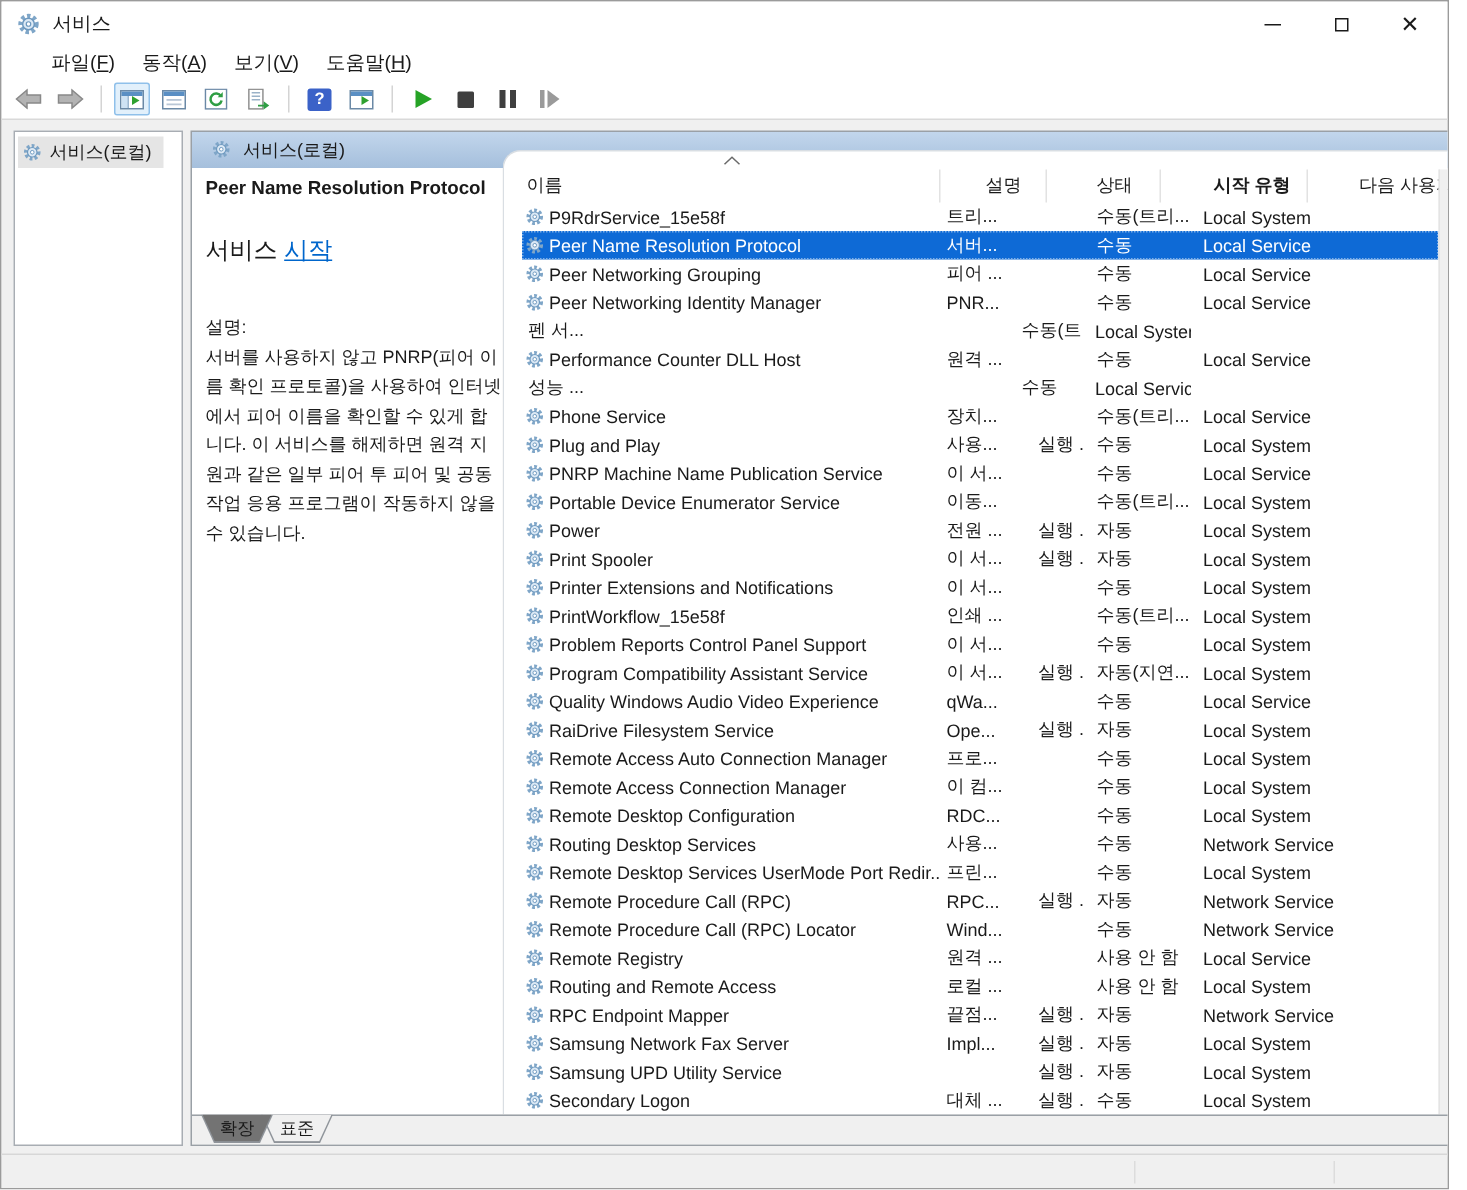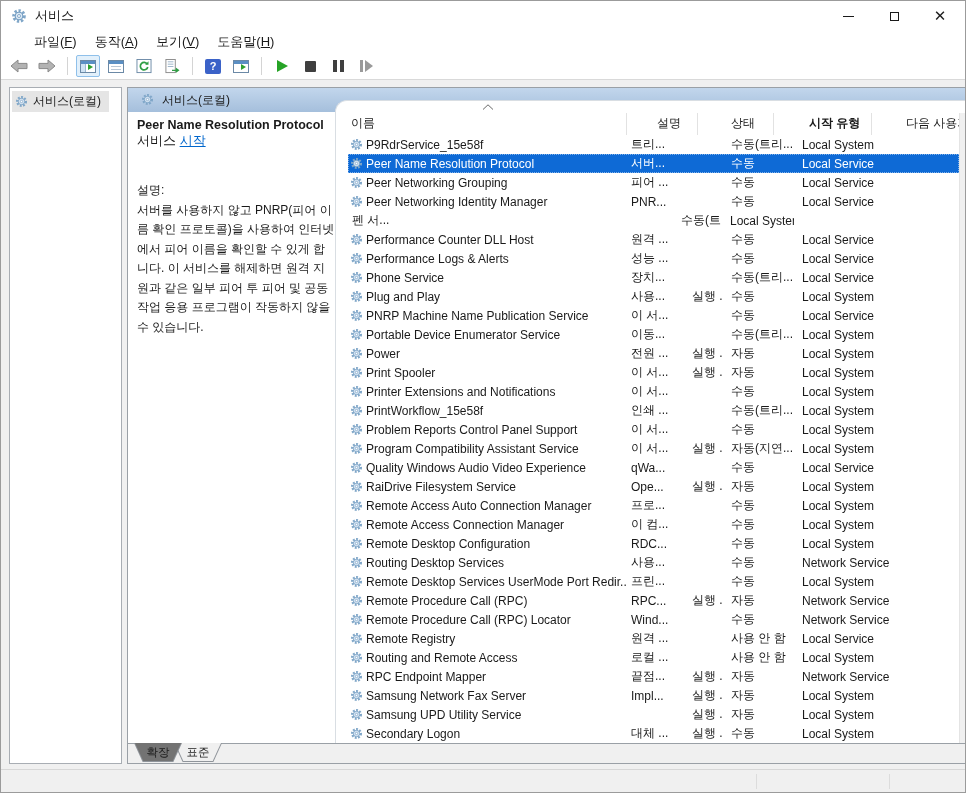--- a/index.html
+++ b/index.html
@@ -48,21 +48,21 @@
   .tree-panel { position:absolute; left:8px; top:7px; width:113px; height:677px; background:#fff; border:1px solid #a8adb3; padding:3px 2px; }
   .tree-item { display:inline-flex; align-items:center; gap:5px; background:#e5e5e5; padding:2px 8px 2px 3px; max-width:100%; }
   .tree-item .lbl { font-size:12px; white-space:nowrap; }
 
   .middle { position:absolute; left:126px; top:7px; width:849px; height:677px; border:1px solid #9aa0a6; background:#f0f0f0; overflow:hidden; }
   .band { position:absolute; left:0; top:0; right:0; height:24px; background:linear-gradient(#c2d6ec, #a5bfdc); display:flex; align-items:center; padding-left:13px; gap:7px; }
   .band .lbl { font-size:12px; }
 
   .desc-pane { position:absolute; left:0; top:24px; width:207px; bottom:20px; background:#fff; padding:3px 10px 0 9px; overflow:hidden; }
   .svc-title { font-weight:bold; font-size:12.5px; margin-top:3px; }
-  .svc-action { font-size:13px; }
+  .svc-action { margin-top:25px; font-size:16px; }
   .svc-action a { color:#0066cc; text-decoration:underline; }
   .svc-desc { margin-top:31px; font-size:12px; line-height:19.5px; width:198px; }
 
   .list-panel { position:absolute; left:207px; top:12px; right:0; bottom:20px; background:#fff; border-top:1px solid #d9dee3; border-left:1px solid #d9dee3; border-top-left-radius:12px; }
   .grid-cols { display:grid; grid-template-columns:279px 45px 50px 72px 145px 1fr; }
   .list-header { position:absolute; left:12px; right:16px; top:12px; height:22px;gap:26px; }
   .hcell { position:relative; display:flex; align-items:center; border-right:1px solid #e2e2e2; font-size:12px; padding-bottom:1px; }
   .hcell.last { border-right:none; }
   .h-name { padding-left:3px; }
   .h-desc { padding-left:4px; }
@@ -334,28 +334,20 @@
   </svg></span>
                 <span>Performance Counter DLL Host</span>
               </div>
     <div class="cell c-desc">원격 ...</div>
     <div class="cell c-status"></div>
     <div class="cell c-start">수동</div>
     <div class="cell c-logon">Local Service</div>
     <div class="cell"></div>
   </div>
             <div class="row grid-cols">
-    <div class="cell c-name">
-                <span class="gear"><svg viewBox="0 0 16 16" width="13" height="13" xmlns="http://www.w3.org/2000/svg">
-    <circle cx="8" cy="8" r="5.2" fill="none" stroke="#7fa6c8" stroke-width="3.2" stroke-dasharray="2.2 1.7"></circle>
-    <circle cx="8" cy="8" r="3.9" fill="#dce9f5" stroke="#6e99bf" stroke-width="1"></circle>
-    <circle cx="8" cy="8" r="1.5" fill="#ffffff" stroke="#6e99bf" stroke-width="0.8"></circle>
-  </svg></span>
-                <span>Performance Logs &amp; Alerts</span>
-              </div>
     <div class="cell c-desc">성능 ...</div>
     <div class="cell c-status"></div>
     <div class="cell c-start">수동</div>
     <div class="cell c-logon">Local Service</div>
     <div class="cell"></div>
   </div>
             <div class="row grid-cols">
     <div class="cell c-name">
                 <span class="gear"><svg viewBox="0 0 16 16" width="13" height="13" xmlns="http://www.w3.org/2000/svg">
     <circle cx="8" cy="8" r="5.2" fill="none" stroke="#7fa6c8" stroke-width="3.2" stroke-dasharray="2.2 1.7"></circle>

